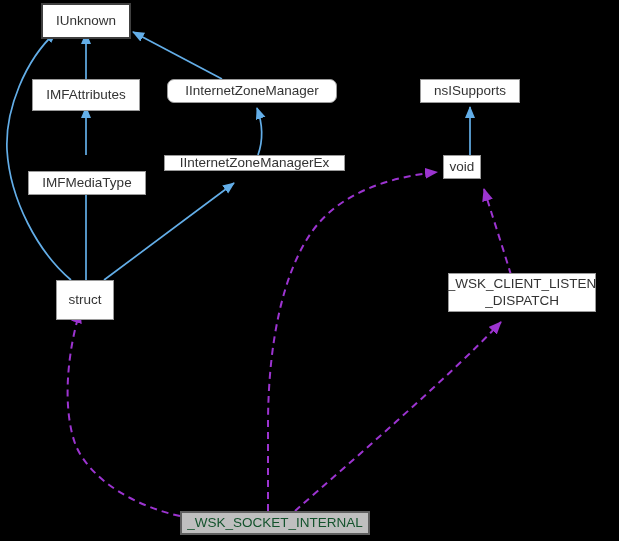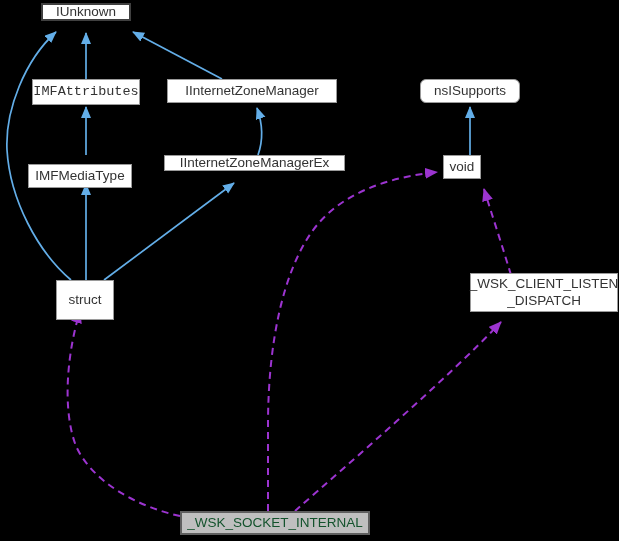--- a/index.html
+++ b/index.html
@@ -78,25 +78,25 @@
         <path d="M 86 280 L 86 184" class="edge edge-inheritance" stroke="#63aee8" marker-end="url(#arrow-inheritance)"></path>
         <path d="M 104 280 L 234 183" class="edge edge-inheritance" stroke="#63aee8" marker-end="url(#arrow-inheritance)"></path>
         <path d="M 470 155 L 470 107" class="edge edge-inheritance" stroke="#63aee8" marker-end="url(#arrow-inheritance)"></path>
         <path d="M 180 516 C 138 507 92 482 76 446 C 62 410 67 353 80 311" class="edge edge-usage" stroke="#9c34d0" marker-end="url(#arrow-usage)"></path>
         <path d="M 268 511 L 268 425 C 268 340 284 272 311 233 C 340 191 392 177 437 172" class="edge edge-usage" stroke="#9c34d0" marker-end="url(#arrow-usage)"></path>
         <path d="M 511 275 C 502 245 492 215 484 189" class="edge edge-usage" stroke="#9c34d0" marker-end="url(#arrow-usage)"></path>
         <path d="M 295 511 C 355 458 448 378 501 322" class="edge edge-usage" stroke="#9c34d0" marker-end="url(#arrow-usage)"></path>
       </g>
   </svg>
   <div id="nodes">
-      <div class="node emphasized" style="left: 41px; top: 3px; width: 90px; height: 18px;">IUnknown</div>
-      <div class="node" style="left: 32px; top: 79px; width: 108px; height: 26px; font-family: Liberation Mono, monospace;">IMFAttributes</div>
-      <div class="node" style="left: 167px; top: 79px; width: 170px; height: 24px;">IInternetZoneManager</div>
-      <div class="node" style="left: 420px; top: 79px; width: 100px; height: 24px; border-radius: 6px;">nsISupports</div>
-      <div class="node" style="left: 28px; top: 164px; width: 104px; height: 24px;">IMFMediaType</div>
+      <div class="node emphasized" style="left: 41px; top: 3px; width: 90px; height: 36px;">IUnknown</div>
+      <div class="node" style="left: 32px; top: 79px; width: 108px; height: 32px;">IMFAttributes</div>
+      <div class="node" style="left: 167px; top: 79px; width: 170px; height: 24px; border-radius: 7px;">IInternetZoneManager</div>
+      <div class="node" style="left: 420px; top: 79px; width: 100px; height: 24px;">nsISupports</div>
+      <div class="node" style="left: 28px; top: 171px; width: 118px; height: 24px;">IMFMediaType</div>
       <div class="node" style="left: 164px; top: 155px; width: 181px; height: 16px;">IInternetZoneManagerEx</div>
       <div class="node" style="left: 443px; top: 155px; width: 38px; height: 24px;">void</div>
       <div class="node" style="left: 56px; top: 280px; width: 58px; height: 40px;">struct</div>
-      <div class="node" style="left: 470px; top: 273px; width: 148px; height: 39px; text-align: center;">_WSK_CLIENT_LISTEN
+      <div class="node" style="left: 448px; top: 273px; width: 148px; height: 39px; text-align: center;">_WSK_CLIENT_LISTEN
 _DISPATCH</div>
       <div class="node main" style="left: 180px; top: 511px; width: 190px; height: 24px;">_WSK_SOCKET_INTERNAL</div>
     </div>
 </div>
 
 </body></html>

